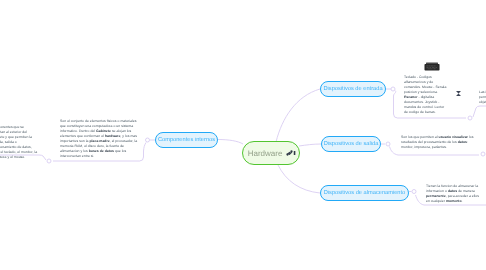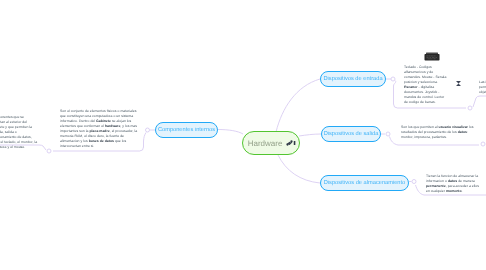--- a/index.html
+++ b/index.html
@@ -1,17 +1,17 @@
 <!DOCTYPE html>
 <html><head>
 <meta charset="utf-8">
 <style>
   html,body{margin:0;padding:0;}
   body{width:486px;height:270px;background:#ffffff;font-family:"Liberation Sans",sans-serif;overflow:hidden;position:relative;-webkit-font-smoothing:antialiased;text-rendering:geometricPrecision;}
-  #canvas{position:absolute;left:0;top:0;width:486px;height:236px;border-radius:11px;}
+  #canvas{position:absolute;left:0;top:10px;width:486px;height:236px;border-radius:11px;}
   svg.links{position:absolute;left:0;top:0;width:486px;height:270px;overflow:visible;}
   .node{position:absolute;box-sizing:border-box;display:flex;align-items:center;justify-content:center;white-space:nowrap;}
   .node.root{border:1.8px solid #52C530;background:#effbe6;border-radius:13px;color:#93a089;font-size:8px;gap:4px;padding-left:3px;}
   .rootlabel{display:inline-block;}
   .rooticons{display:block;}
   .node.lvl1{border:1.7px solid #22A9F7;background:#e3f3fd;border-radius:9px;color:#3fb3f8;font-size:5.7px;}
   .tblock{position:absolute;color:#45545f;font-size:3.45px;line-height:5px;text-align:left;letter-spacing:0.02px;-webkit-font-smoothing:antialiased;}
   .tblock b{font-weight:bold;color:#2f3b47;}
   .kbimg{position:absolute;}
   .sigma-icon{position:absolute;}

